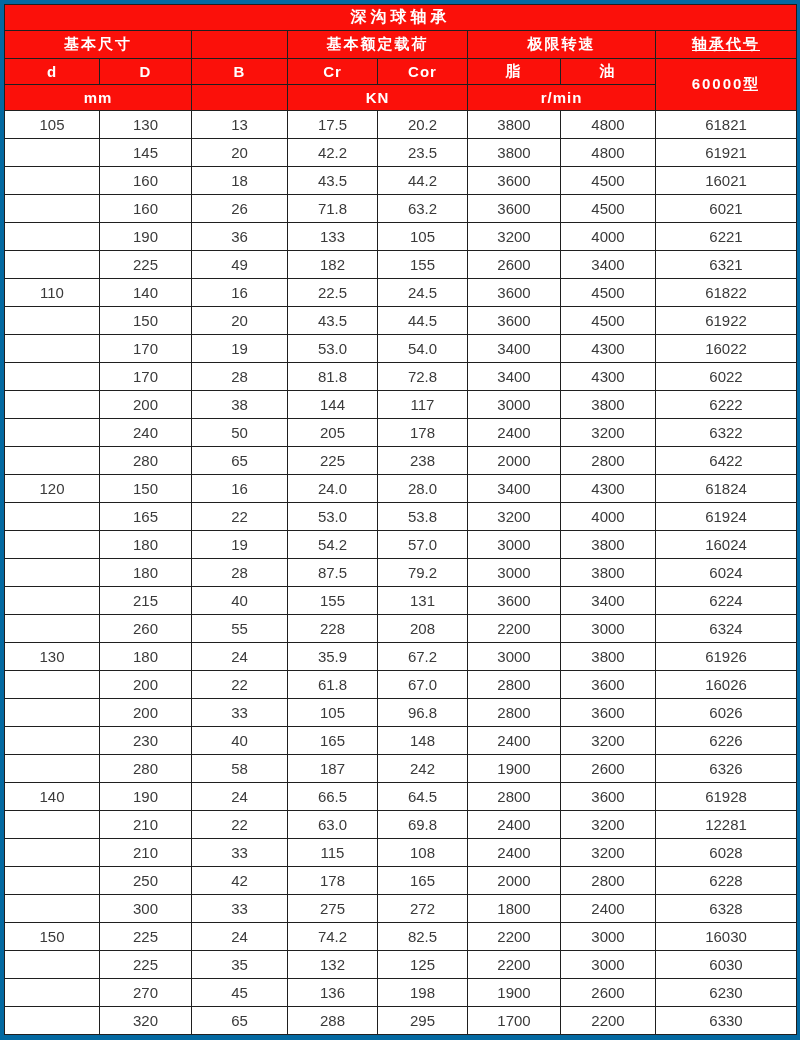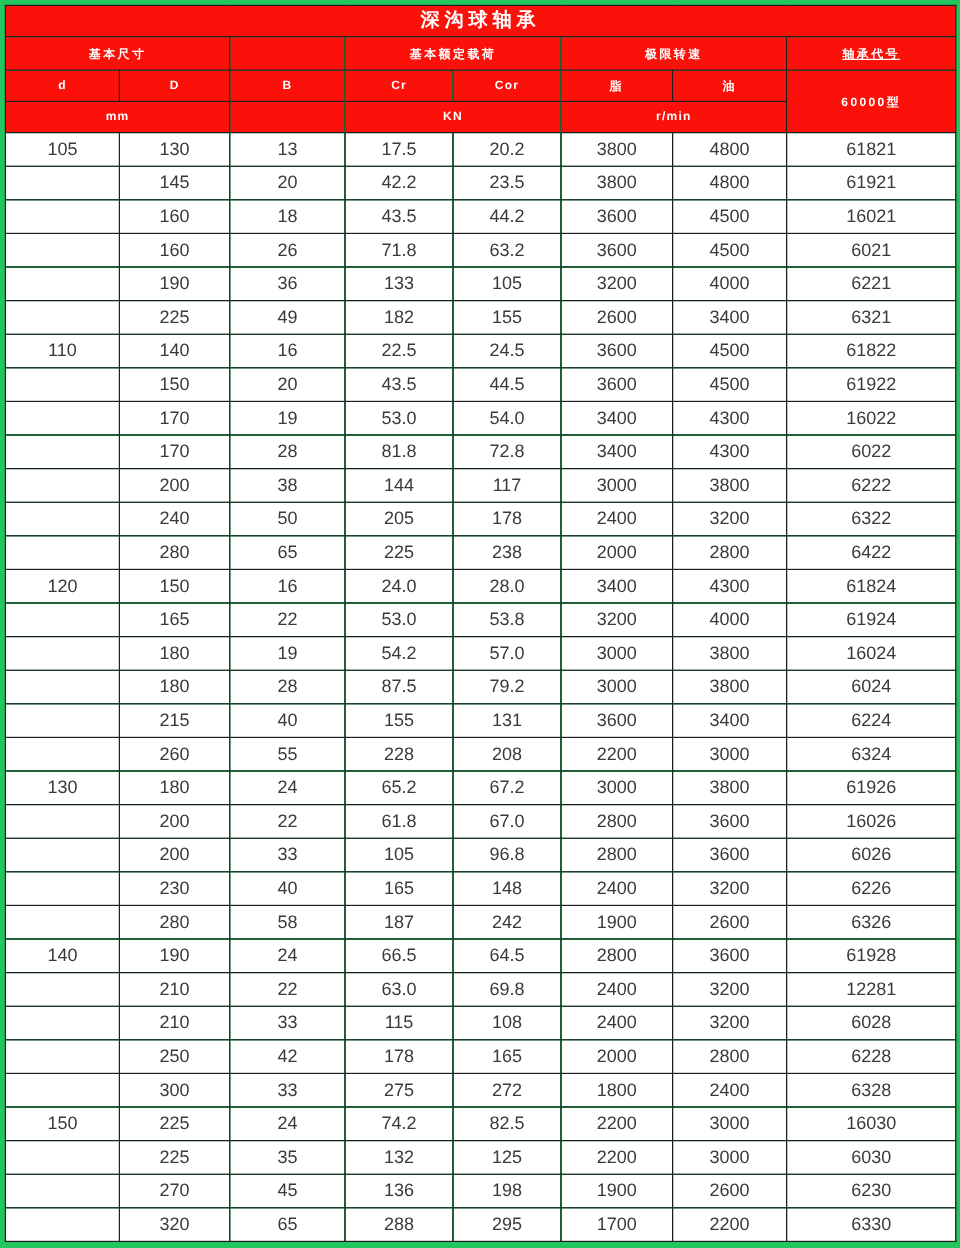--- a/index.html
+++ b/index.html
@@ -8,42 +8,42 @@
     background: #ffffff;
     width: 800px;
     height: 1040px;
     overflow: hidden;
   }
   .page {
     box-sizing: border-box;
     width: 800px;
     height: 1040px;
     padding: 4px 4px 5px 4px;
-    background: #22c55e;
+    background: #0369a1;
   }
   table.spec {
     width: 100%;
     height: 100%;
     border-collapse: collapse;
     table-layout: fixed;
     font-family: "Liberation Sans", "DejaVu Sans", sans-serif;
   }
   table.spec td {
     border: 1px solid #1f1f1f;
     text-align: center;
     vertical-align: middle;
     padding: 0;
     overflow: hidden;
     white-space: nowrap;
   }
   thead td {
     background: #fb100a;
     color: #ffffff;
     font-weight: bold;
-    font-size: 10px;
+    font-size: 15px;
     letter-spacing: 2px;
   }
   tr.title-row td {
     font-size: 16px;
     letter-spacing: 4px;
   }
   thead tr { height: 26px; }
   thead tr.group-row { height: 28px; }
   td.align-left {
     text-align: left;
@@ -289,21 +289,21 @@
     <td>228</td>
     <td>208</td>
     <td>2200</td>
     <td>3000</td>
     <td>6324</td>
   </tr>
         <tr>
     <td>130</td>
     <td>180</td>
     <td>24</td>
-    <td>65.2</td>
+    <td>35.9</td>
     <td>67.2</td>
     <td>3000</td>
     <td>3800</td>
     <td>61926</td>
   </tr>
         <tr>
     <td></td>
     <td>200</td>
     <td>22</td>
     <td>61.8</td>

